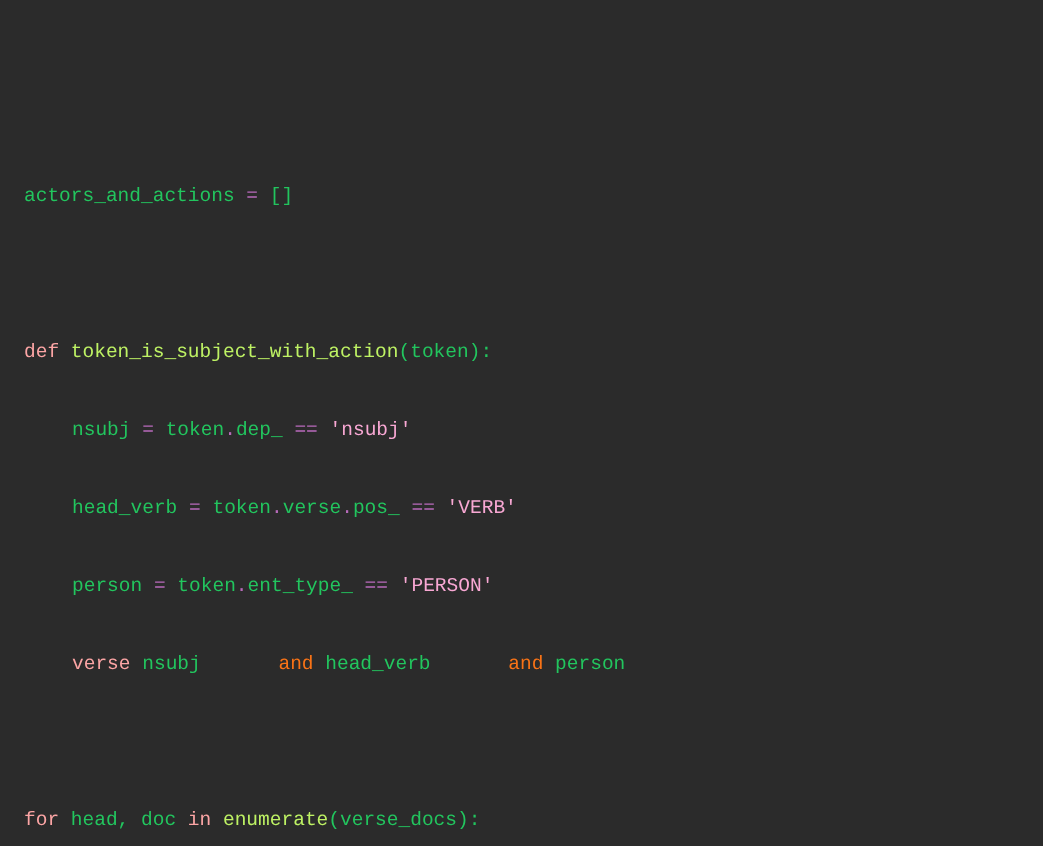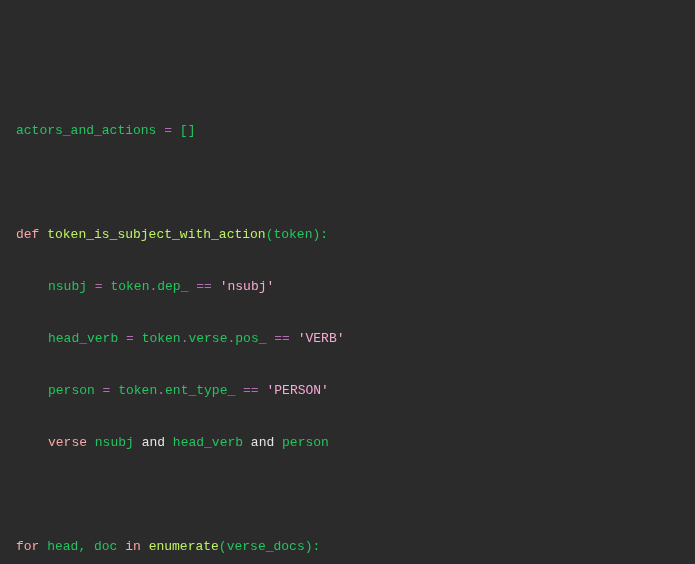--- a/index.html
+++ b/index.html
@@ -11,21 +11,21 @@
     color: #cccccc;
     padding: 14px 16px;
     width: 695px;
     height: 564px;
     white-space: pre;
     overflow: hidden;
   }
   .line { display: block; }
   .ind1 { padding-left: 32px; }
   .kw { color: #fca5a5; }
-  .kw2 { color: #e5e5e5; }
+  .kw2 { color: #f97316; margin-left: 44px; }
   .fn { color: #bef264; }
   .op { color: #b76aba; }
   .str { color: #f9a8d4; }
   .id { color: #22c55e; }
 </style>
 </head>
 <body>
 
 
 

